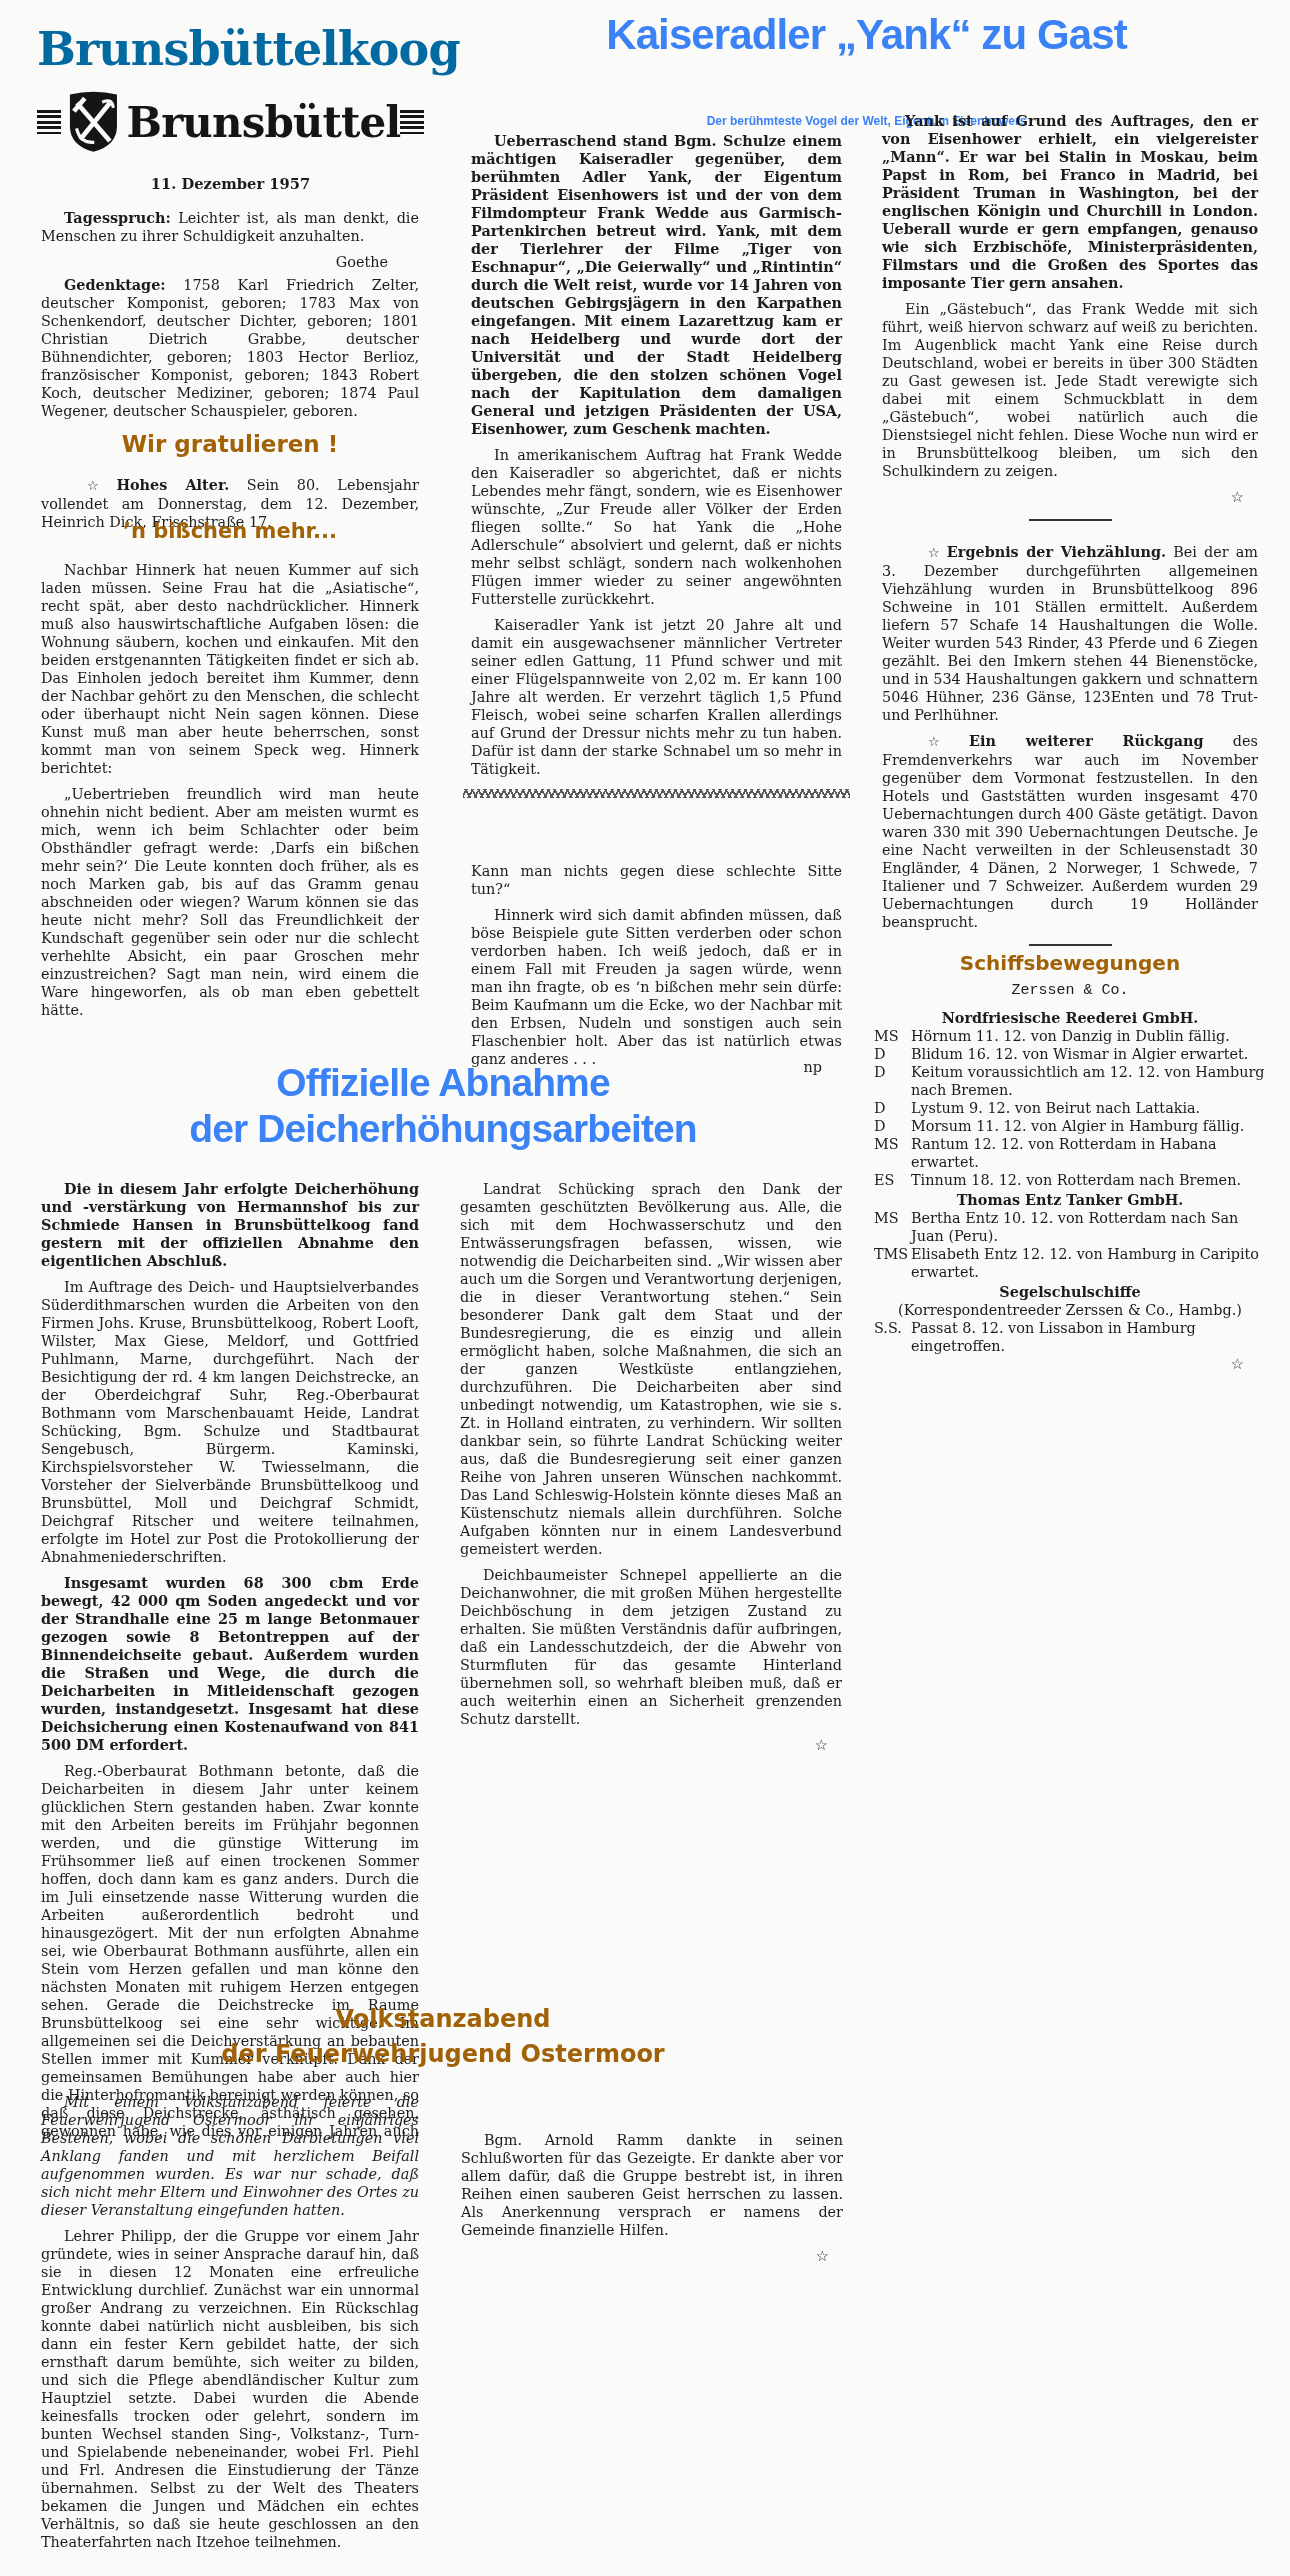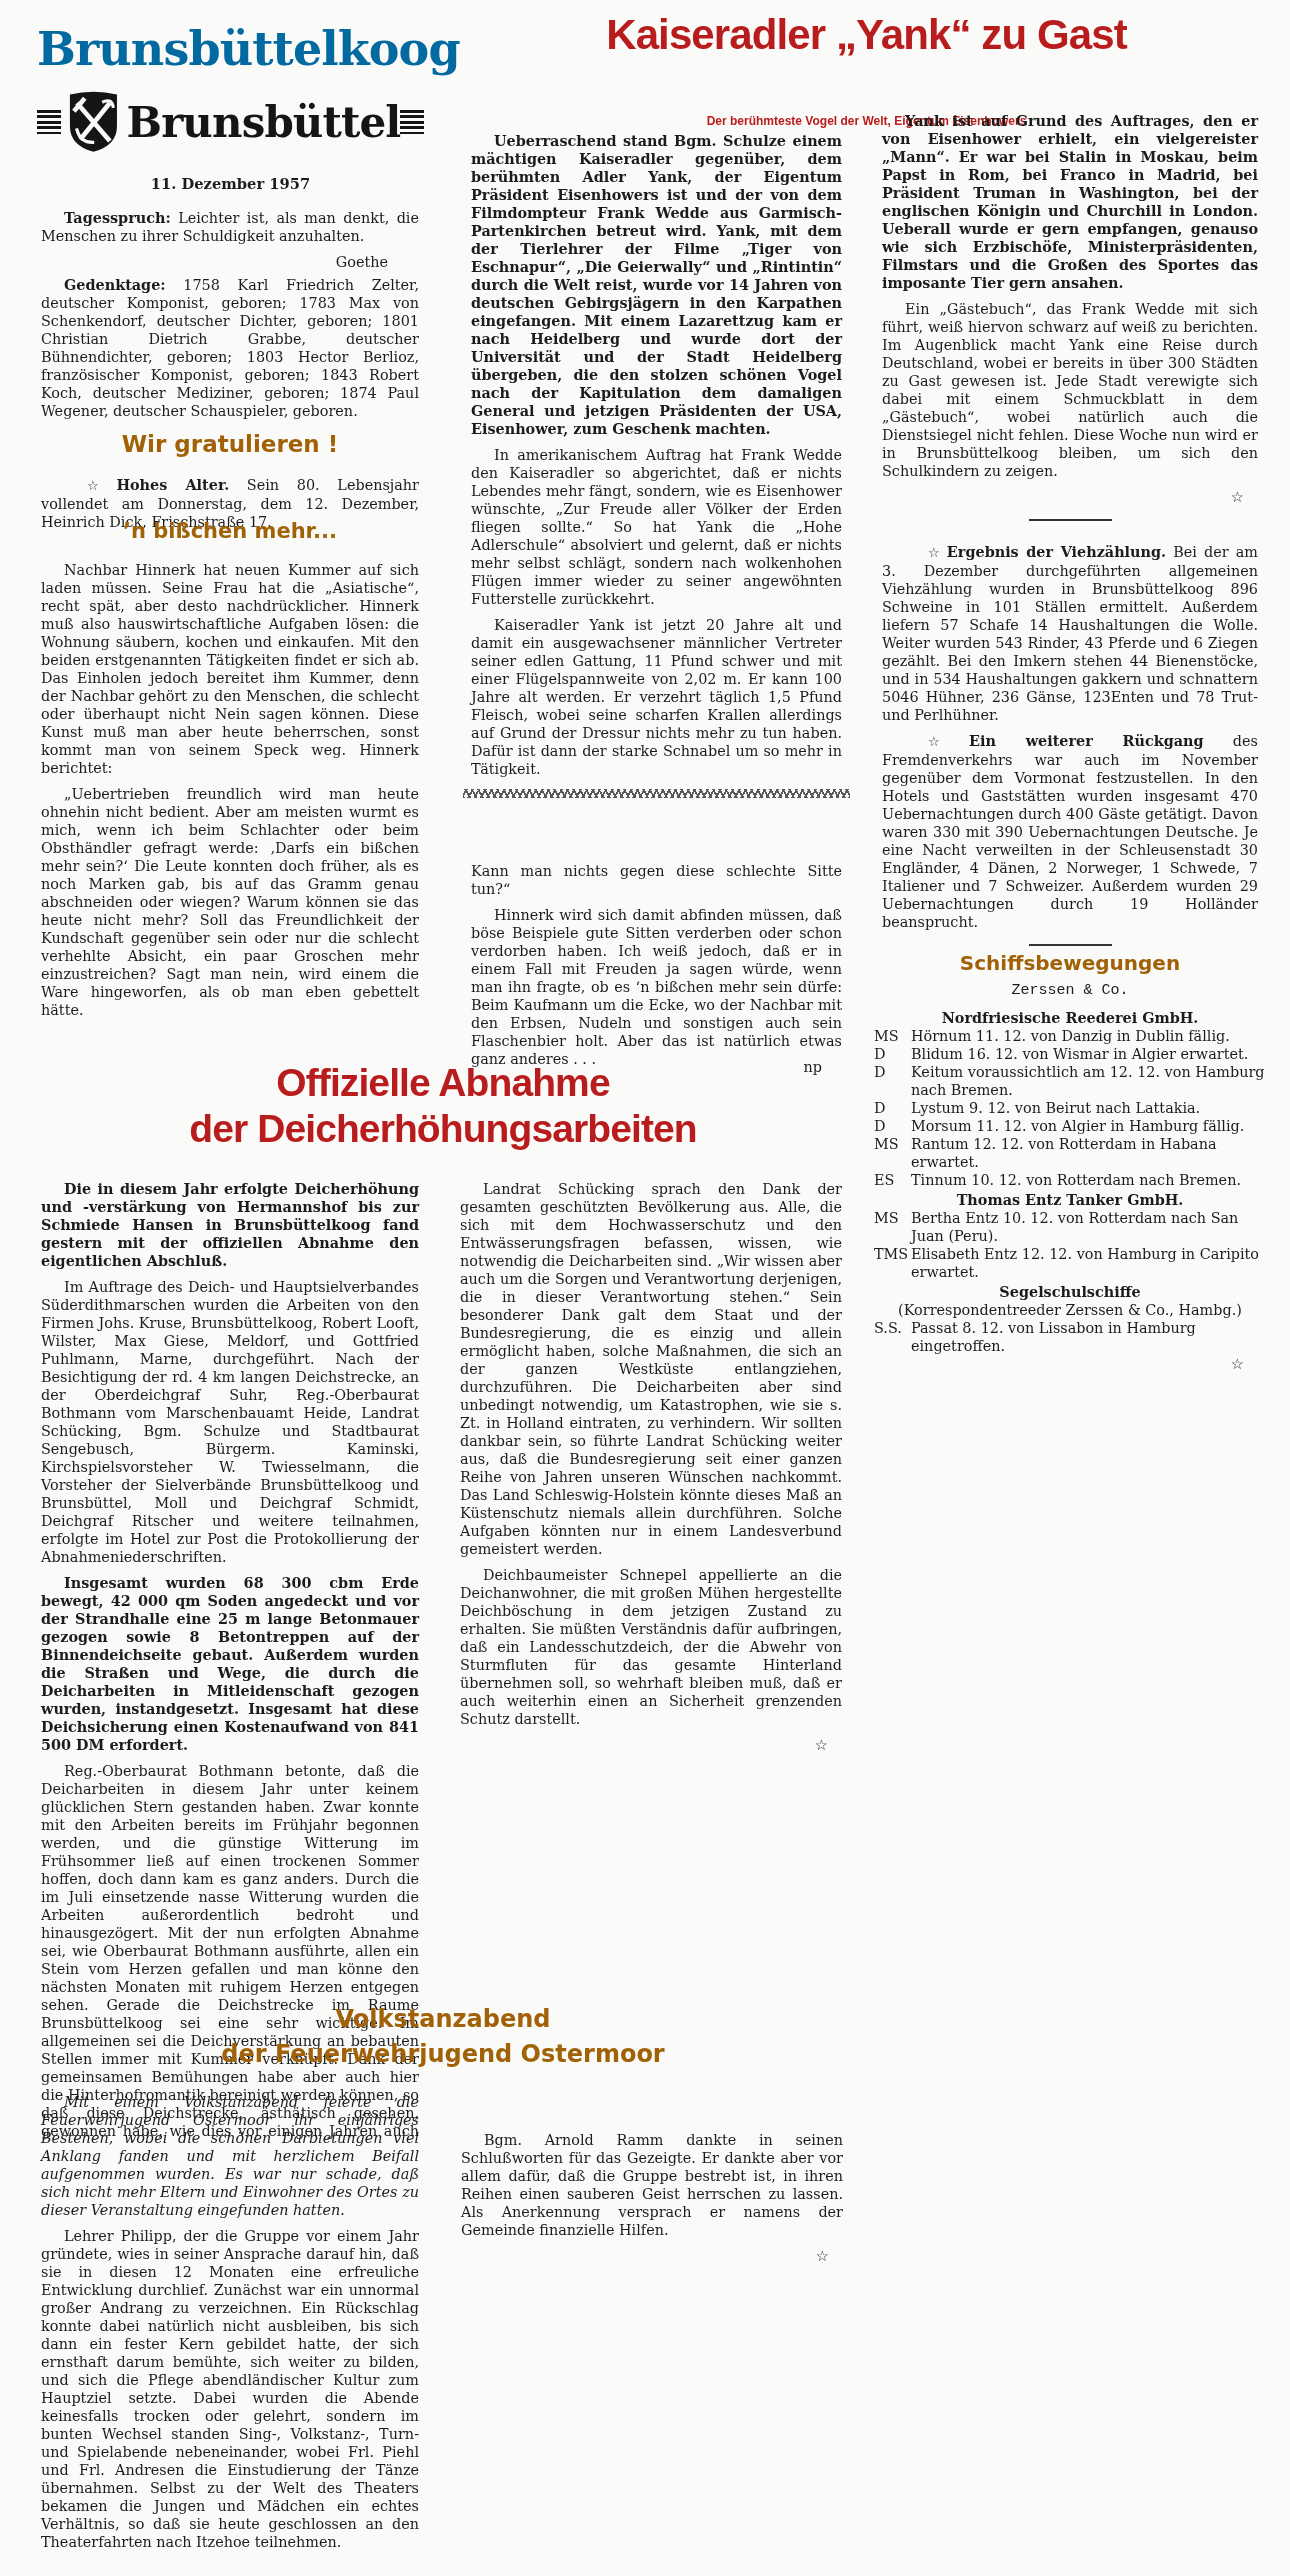--- a/index.html
+++ b/index.html
@@ -24,21 +24,21 @@
   .mast-row { display: flex; align-items: center; justify-content: center; margin-top: 3.7px; }
   .banner-end { width: 28px; height: 24px; background: repeating-linear-gradient(180deg, #151515 0 2.8px, #fafaf8 2.8px 5.5px); }
   .crest { width: 65px; height: 74px; margin: 0 5.5px; }
   .mast-line2 {
     font-family: "DejaVu Serif", serif; font-weight: bold; font-size: 42px;
     letter-spacing: -0.9px; color: #151515;
   }
   .date-line { left: 37px; top: 175px; width: 387px; text-align: center; font-weight: bold; font-size: 14.7px; }
 
   .head-sans { font-family: "DejaVu Sans", sans-serif; font-weight: bold; text-align: center; color: #a16207; }
-  .head-cond { font-family: "Liberation Sans", sans-serif; font-weight: bold; text-align: center; color: #b91c1c; transform-origin: center; }
+  .head-cond { font-family: "Liberation Sans", sans-serif; font-weight: bold; text-align: center; color: #3b82f6; transform-origin: center; }
 
   .star { display: inline-block; font-size: 13px; }
   .end-star { text-align: right; padding-right: 22px; font-size: 14.7px; }
 
   .divider-rope {
     height: 9.2px;
     background: repeating-linear-gradient(60deg, #222 0 1.8px, transparent 1.8px 5.5px),
                 repeating-linear-gradient(-60deg, #222 0 1.8px, transparent 1.8px 5.5px);
     opacity: .75;
   }
@@ -143,21 +143,21 @@
     <tr>
           <td class="ship-type">D</td>
           <td>Morsum 11. 12. von Algier in Hamburg fällig.</td>
         </tr>
     <tr>
           <td class="ship-type">MS</td>
           <td>Rantum 12. 12. von Rotterdam in Habana erwartet.</td>
         </tr>
     <tr>
           <td class="ship-type">ES</td>
-          <td>Tinnum 10. 12. von Rotterdam nach Bremen.</td>
+          <td>Tinnum 18. 12. von Rotterdam nach Bremen.</td>
         </tr>
   </tbody>
     </table>
   <div class="ship-sub" style="margin-top:1.8px;">Thomas Entz Tanker GmbH.</div>
   <table class="ship-table">
     <tbody>
         <tr>
           <td class="ship-type">MS</td>
           <td>Bertha Entz 10. 12. von Rotterdam nach San Juan (Peru).</td>
         </tr>

